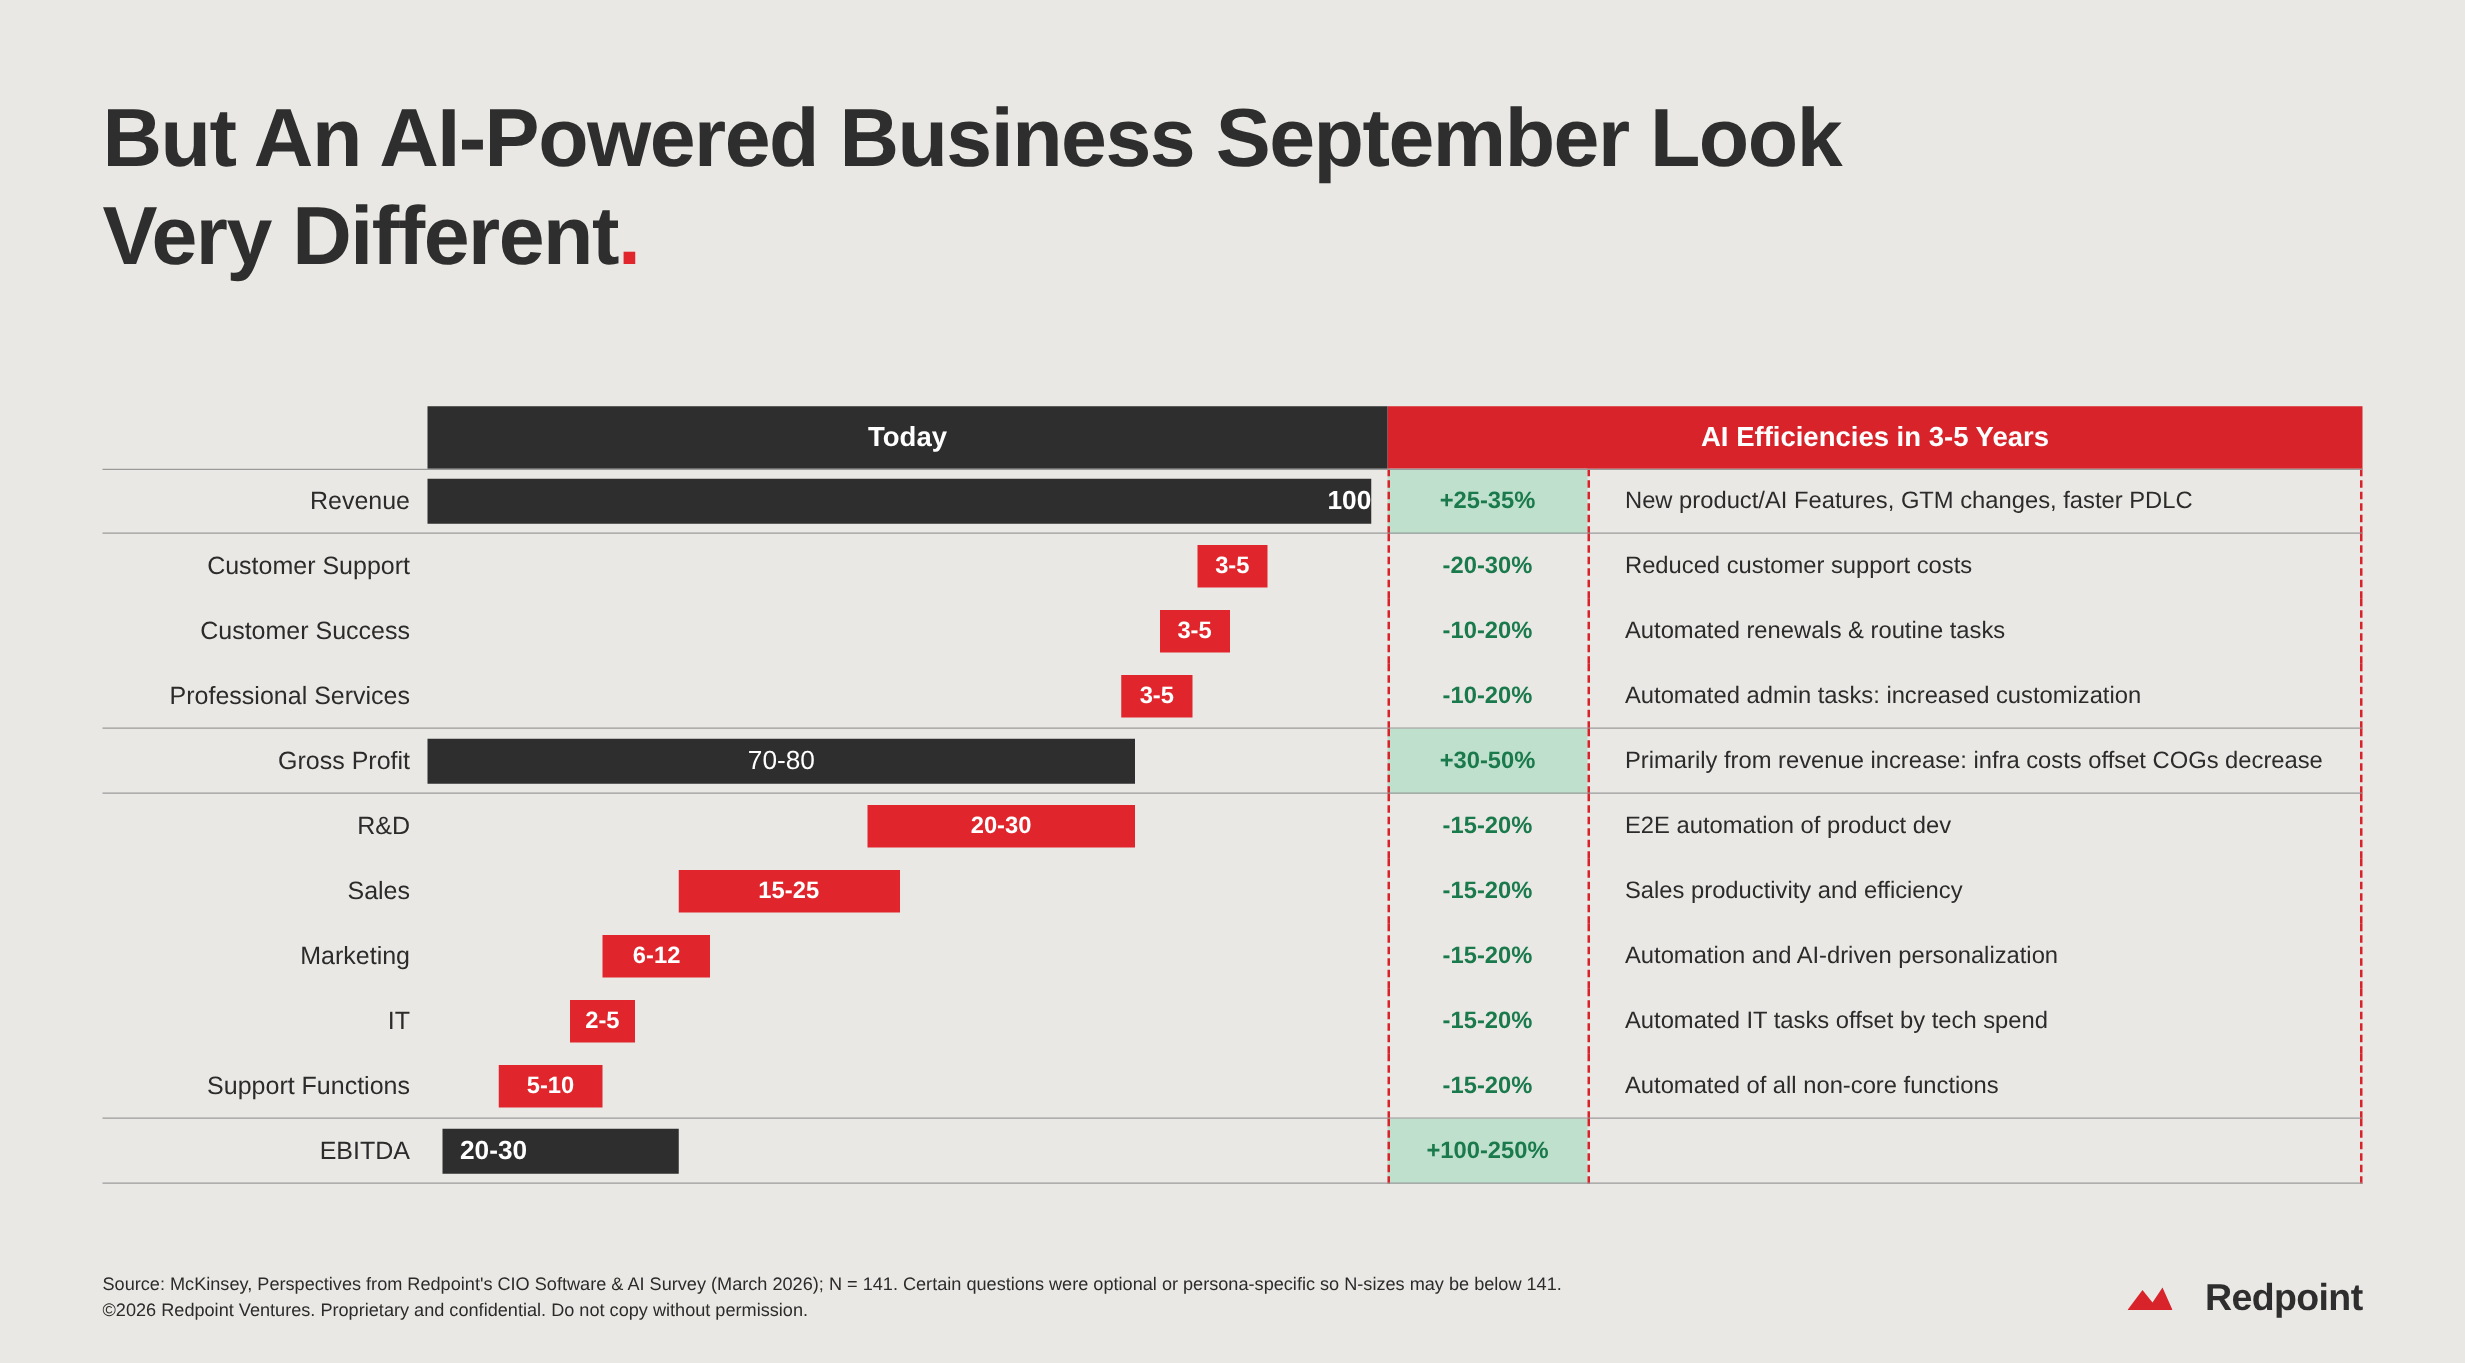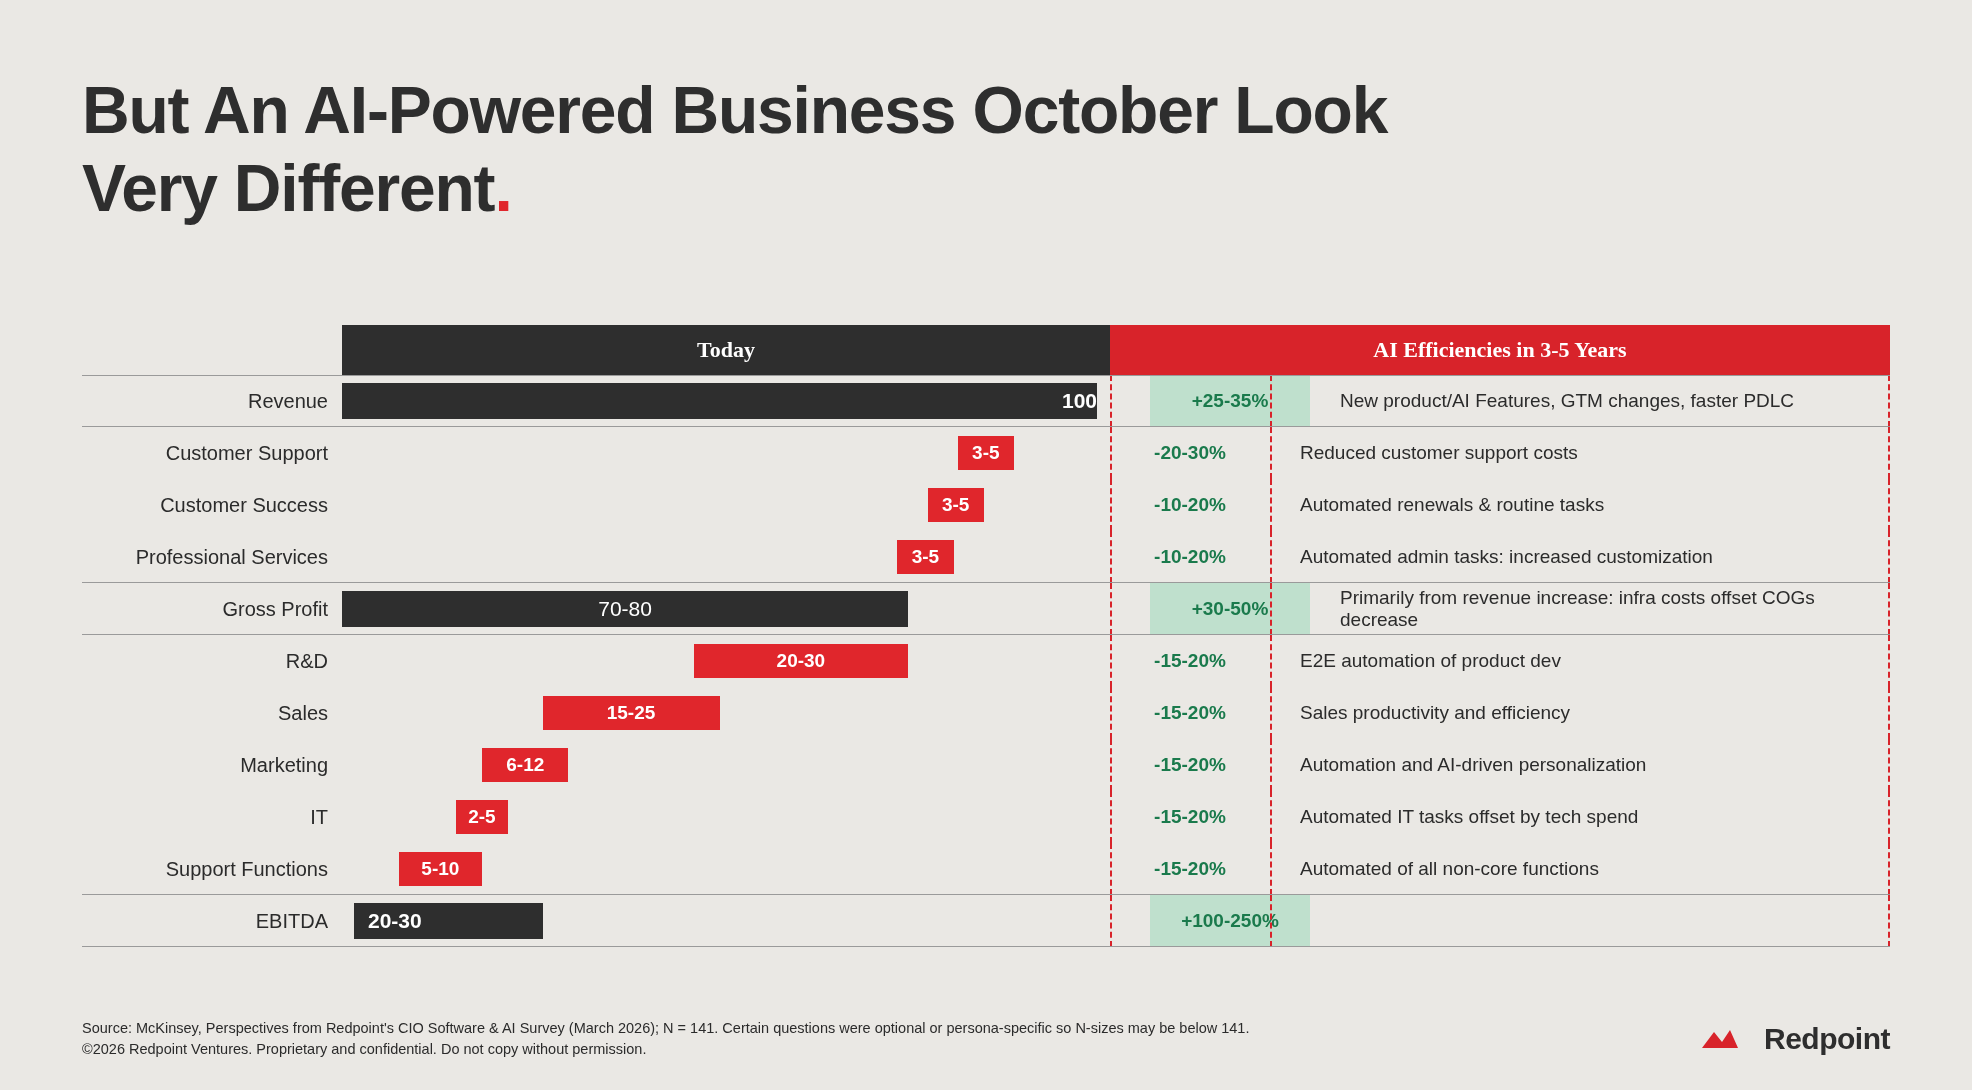--- a/index.html
+++ b/index.html
@@ -81,21 +81,20 @@
     display: flex;
     align-items: center;
     padding-left: 30px;
     font-size: 19px;
     color: #2b2b2b;
   }
 
   
   .head-row {
     height: 50px;
-    font-family: Liberation Serif, serif;
   }
   .head-today {
     background: #2e2e2e;
     color: #ffffff;
     font-size: 22px;
     font-weight: bold;
     display: flex;
     align-items: center;
     justify-content: center;
     height: 50px;
@@ -181,21 +180,20 @@
   .dash-left, .dash-right {
     position: absolute;
     top: 0;
     bottom: 0;
     width: 0;
     border-left: 2px dashed #d8232a;
   }
 
   .eff-hl {
     background: #bfe0cd;
-    margin-left: 40px;
   }
   .eff-green { color: #1a7a4c; }
   .eff-red { color: #d8232a; }
 
   
   .footer {
     position: absolute;
     left: 82px;
     top: 1018px;
     font-size: 14.5px;
@@ -217,21 +215,21 @@
     color: #2e2e2e;
     letter-spacing: -0.5px;
   }
 </style>
 </head>
 <body>
 
 <div class="page">
 
   <div class="title">
-    <span>But An AI-Powered Business October Look</span><br>
+    <span>But An AI-Powered Business September Look</span><br>
     <span>Very Different</span><span class="dot">.</span>
   </div>
 
   <div class="chart">
 
     <div class="row head-row">
       <div class="c-label"></div>
       <div class="c-bars">
         <div class="head-today">Today</div>
       </div>

